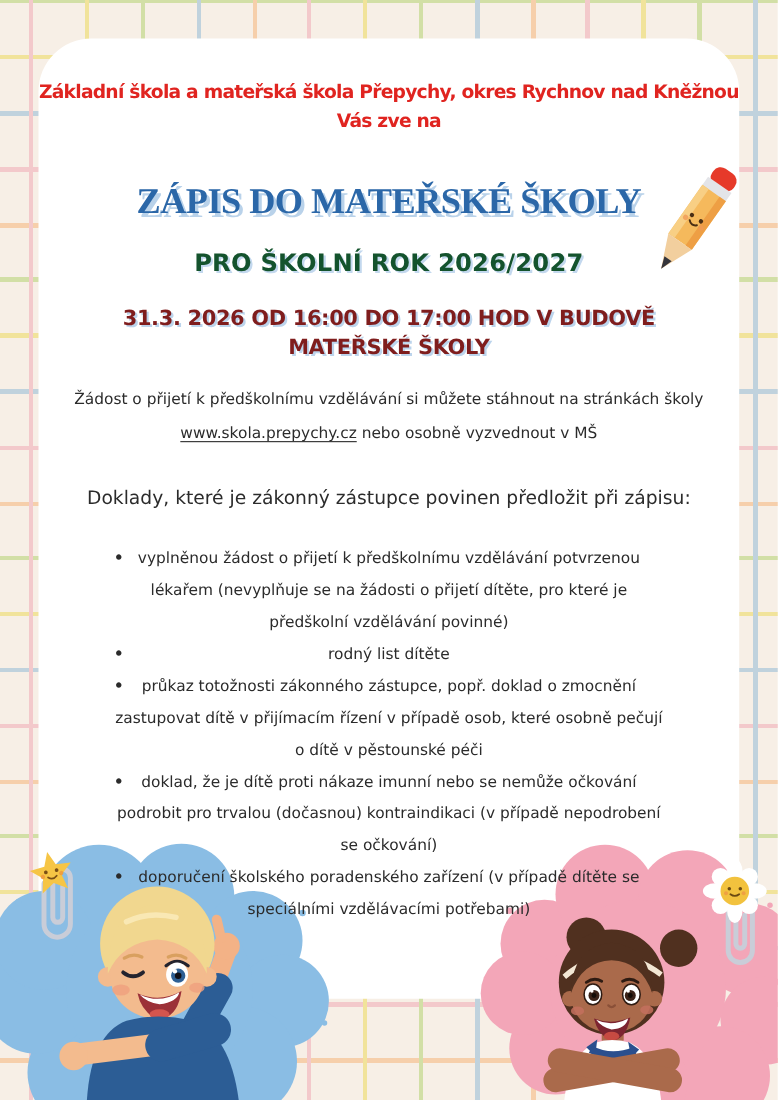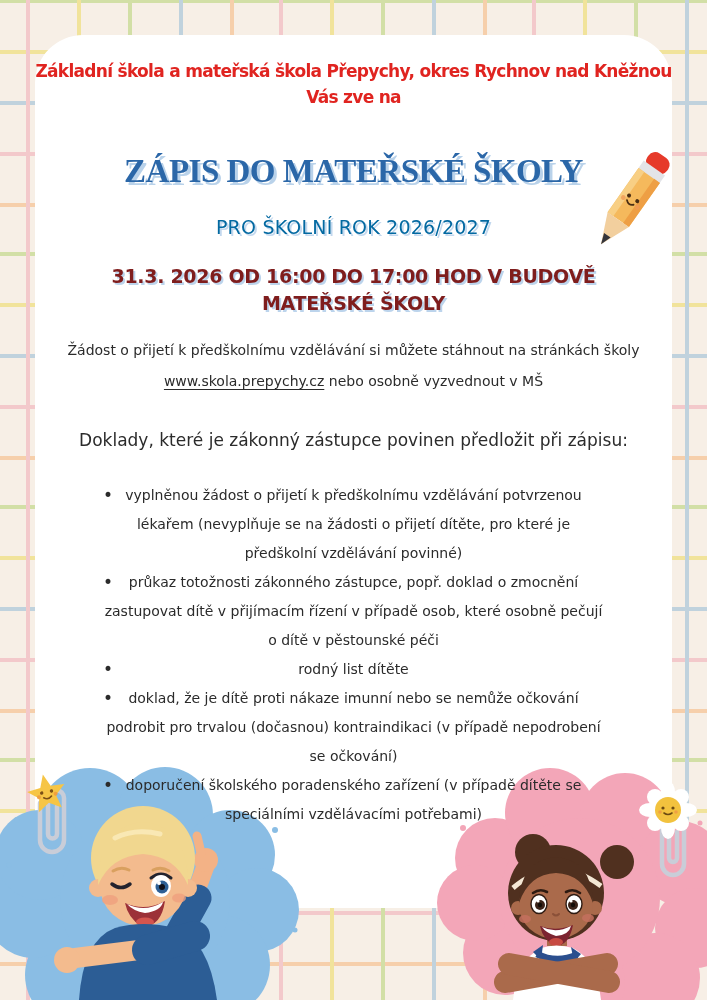--- a/index.html
+++ b/index.html
@@ -18,29 +18,29 @@
       repeating-linear-gradient(0deg, transparent 0 34px, #f6cfab 34px 38px, transparent 38px 253px),
       repeating-linear-gradient(0deg, transparent 0 85px, #f3c9cb 85px 89px, transparent 89px 253px),
       repeating-linear-gradient(0deg, transparent 0 136px, #c0d2dd 136px 140px, transparent 140px 253px),
       repeating-linear-gradient(0deg, transparent 0 187px, #f1e39b 187px 191px, transparent 191px 253px),
       repeating-linear-gradient(0deg, transparent 0 238px, #d2dfa6 238px 242px, transparent 242px 253px);
   }
   .card {
     position:absolute; left:35px; top:35px; width:637px; height:873px;
     background:#ffffff; border-radius:48px; z-index:1;
   }
-  .content { position:absolute; left:35px; top:35px; width:637px; z-index:3; text-align:center; }
+  .content { position:absolute; left:35px; top:48px; width:637px; z-index:3; text-align:center; }
   .org-lines { margin-top:24px; color:#e02420; font-weight:bold; font-size:17px; letter-spacing:-0.7px; line-height:1.5; }
   .org-line1 { white-space:nowrap; }
   .poster-title {
     margin-top:40px; color:#2b67a8; font-weight:bold; font-size:33px; letter-spacing:-0.5px;
     white-space:nowrap; line-height:1.3; text-shadow:3px 3px 0 #b9d2ea;font-family:Liberation Serif, serif;
   }
   .poster-subtitle {
-    margin-top:22px; color:#0369a1; font-weight:normal; font-size:19px; letter-spacing:0.2px;
+    margin-top:22px; color:#14532d; font-weight:bold; font-size:22px; letter-spacing:0.2px;
     line-height:24px; text-shadow:2px 2px 0 #c3d8ee;
   }
   .event-when { margin-top:24px; color:#7f1d1d; font-weight:bold; font-size:19px; letter-spacing:-0.3px; line-height:27px; text-shadow:2px 2px 0 #bcd4ec; }
   .intro { margin:18px auto 0; width:580px; color:#2b2b2b; font-size:14px; line-height:31px; }
   .site-link { color:#2b2b2b; text-decoration:underline; text-underline-offset:3px; cursor:pointer; }
   .docs-heading { margin-top:30px; color:#2b2b2b; font-size:17px; line-height:26px; }
   .docs-list { margin:28px auto 0; width:565px; list-style:none; }
   .docs-list li { position:relative; padding:0 30px; text-align:center; color:#2b2b2b; font-size:14px; line-height:29px; }
   .docs-list li::before { content:"\2022"; position:absolute; left:32px; top:0; font-size:17px; color:#2b2b2b; }
   .decor { position:absolute; overflow:visible; }
@@ -158,22 +158,22 @@
   <h1 class="poster-title">ZÁPIS DO MATEŘSKÉ ŠKOLY</h1>
   <div class="poster-subtitle">PRO ŠKOLNÍ ROK 2026/2027</div>
   <div class="event-when">
     <div>31.3. 2026 OD 16:00 DO 17:00 HOD V BUDOVĚ</div>
     <div>MATEŘSKÉ ŠKOLY</div>
   </div>
   <p class="intro"><span>Žádost o přijetí k předškolnímu vzdělávání si můžete stáhnout na stránkách školy </span><a class="site-link">www.skola.prepychy.cz</a><span> nebo osobně vyzvednout v MŠ</span></p>
   <div class="docs-heading">Doklady, které je zákonný zástupce povinen předložit při zápisu:</div>
   <ul class="docs-list">
     <li>vyplněnou žádost o přijetí k předškolnímu vzdělávání potvrzenou lékařem (nevyplňuje se na žádosti o přijetí dítěte, pro které je předškolní vzdělávání povinné)</li>
+    <li>rodný list dítěte</li>
     <li>průkaz totožnosti zákonného zástupce, popř. doklad o zmocnění zastupovat dítě v přijímacím řízení v případě osob, které osobně pečují o dítě v pěstounské péči</li>
-    <li>rodný list dítěte</li>
     <li>doklad, že je dítě proti nákaze imunní nebo se nemůže očkování podrobit pro trvalou (dočasnou) kontraindikaci (v případě nepodrobení se očkování)</li>
     <li>doporučení školského poradenského zařízení (v případě dítěte se speciálními vzdělávacími potřebami)</li>
   </ul>
 </div>
 
 <svg class="decor" style="left:582px; top:138px; z-index:4;" width="100" height="124" viewBox="0 0 100 124">
   <g transform="rotate(35 50 62)">
     <rect x="38" y="8" width="24" height="18" rx="8" fill="#e63a2a"></rect>
     <rect x="37" y="23" width="26" height="10" fill="#e3e4e8"></rect>
     <rect x="37" y="32" width="26" height="54" fill="#f5b95c"></rect>

